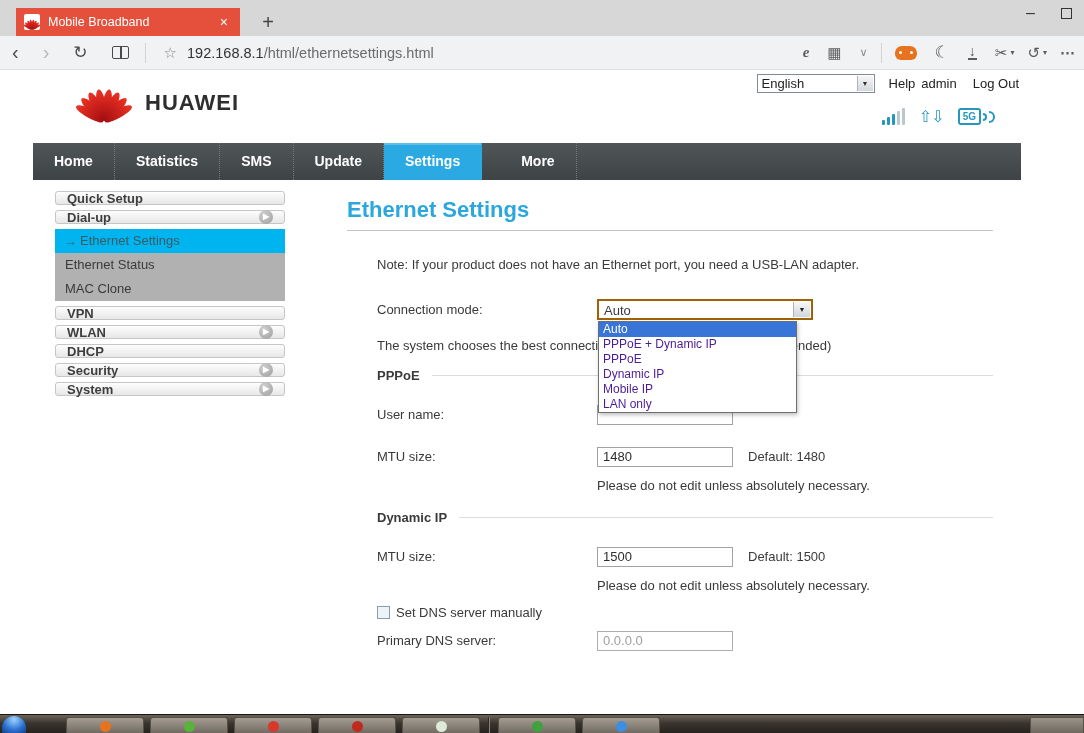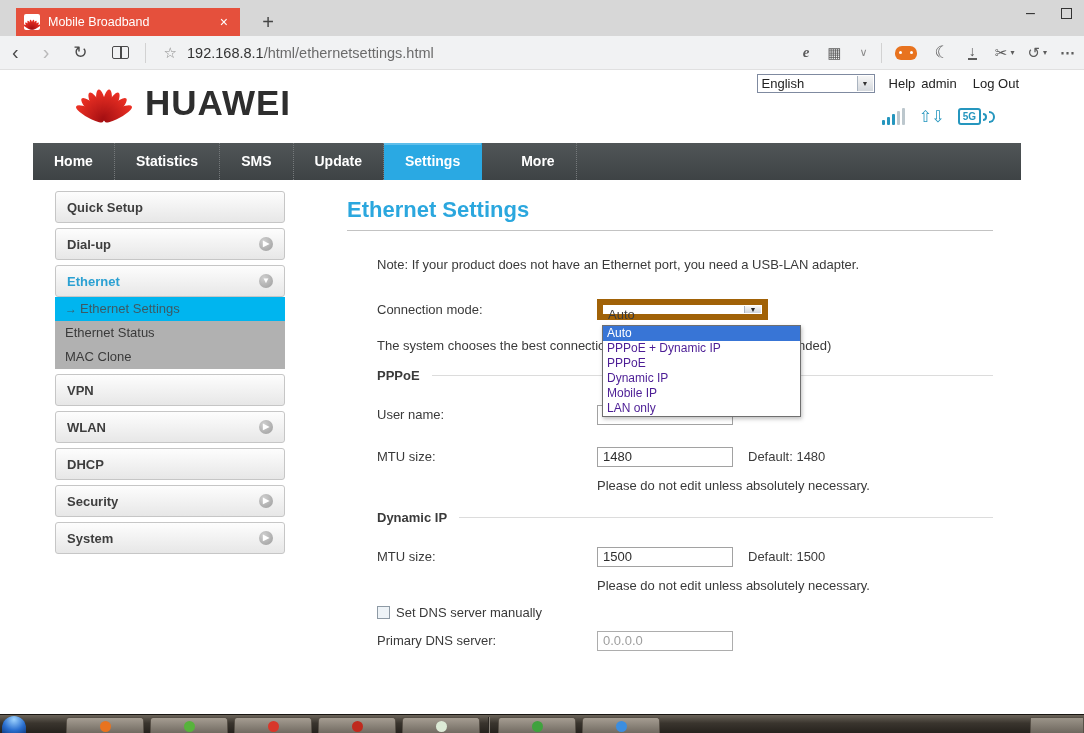--- a/index.html
+++ b/index.html
@@ -40,21 +40,21 @@
   
   .page { height:644px; background:#fff; overflow:hidden; }
   .container { width:988px; margin-left:33px; }
 
   .site-header { position:relative; height:73px; }
   .logo { position:absolute; left:42px; top:12px; display:flex; align-items:flex-end; }
   .fan { position:relative; width:58px; height:38px; }
   .petal { position:absolute; bottom:0; left:50%; width:10px; height:31px; margin-left:-5px;
            background:linear-gradient(#ee3124,#a50f12); border-radius:50% 50% 30% 30% / 62% 62% 38% 38%;
            transform-origin:50% 100%; }
-  .logo-text { font-size:35px; font-weight:bold; color:#2e2e2e; letter-spacing:1px; margin-left:12px; line-height:34px; }
+  .logo-text { font-size:22px; font-weight:bold; color:#2e2e2e; letter-spacing:1px; margin-left:12px; line-height:34px; }
   .header-links { position:absolute; top:4px; right:2px; display:flex; align-items:center; font-size:13px; color:#222; }
   .lang-select { width:118px; height:19px; border:1px solid #7f8aa0; background:#fff; position:relative; margin-right:14px; }
   .lang-val { position:absolute; left:4px; top:1px; font-size:13px; }
   .lang-btn { position:absolute; right:1px; top:1px; bottom:1px; width:16px; background:linear-gradient(#f6f6f6,#d4d8dd);
               border-left:1px solid #aab4c0; font-size:7px; display:flex; align-items:center; justify-content:center; color:#333; }
   .hlink { margin-left:10px; }
   .status-icons { position:absolute; top:38px; right:26px; display:flex; align-items:flex-end; gap:14px; }
   .sigbars { display:flex; align-items:flex-end; gap:2px; }
   .sigbars i { display:block; width:3px; border-radius:1px; }
   .updown { font-size:16px; color:#2596be; letter-spacing:-1px; line-height:16px; }
@@ -64,21 +64,21 @@
   .wave.s { width:4px; height:8px; } .wave.l { width:6px; height:12px; }
 
   .navbar { height:37px; background:linear-gradient(#50555.7%,#3f4446); background:linear-gradient(#505557,#3e4345); display:flex; }
   .nav-item { line-height:37px; padding:0 21px; color:#fff; font-weight:bold; font-size:14px; border-right:1px dotted #75797b; }
   .nav-item.active { background:#2aa9e3; border-right-color:#2aa9e3; margin-right:18px; box-shadow:inset 0 2px 0 rgba(255,255,255,.25); }
 
   .content { display:flex; padding-top:11px; }
 
   
   .sidebar { width:230px; margin-left:22px; flex:none; }
-  .side-btn { height:32px; border:1px solid #c6c6c6; border-radius:3px; background:linear-gradient(#fdfdfd,#e7e7e7);
+  .side-btn { height:14px; border:1px solid #c6c6c6; border-radius:3px; background:linear-gradient(#fdfdfd,#e7e7e7);
               display:flex; align-items:center; padding:0 11px; margin-bottom:5px; font-weight:bold; font-size:13px; color:#3e3e3e; }
   .side-btn .grow { flex:1; }
   .side-btn.eth { color:#2aa0d2; margin-bottom:0; }
   .arrow-circle { width:14px; height:14px; border-radius:50%; background:radial-gradient(circle at 35% 30%,#cfcfcf,#9d9d9d);
                   color:#fff; font-size:8px; line-height:14px; text-align:center; }
   .submenu { background:#b1b1b1; margin-bottom:5px; }
   .submenu-item { height:24px; line-height:24px; padding-left:10px; font-size:13px; color:#3a3a3a; }
   .submenu-item.selected { background:#00b5ef; color:#3c5a64; }
   .sel-arrow { margin-right:3px; font-size:12px; }
 
@@ -98,21 +98,21 @@
   .row1 { margin-bottom:18px; }
   .sys-note { margin-bottom:15px; }
   .sec-hdr { display:flex; align-items:center; font-weight:bold; margin-bottom:21px; }
   .sec-hdr .rule { flex:1; border-top:1px solid #dcdcdc; margin-left:12px; }
   .note-under { margin:-10px 0 0 220px; height:13px; }
   .gap8 { margin-top:19px; }
   .cbrow { display:flex; align-items:center; height:14px; margin:14px 0 11px; }
   .cb { appearance:none; -webkit-appearance:none; width:13px; height:13px; border:1px solid #8e9aa5; background:#eef3f7; margin-right:6px; }
 
   
-  .select-wrap { width:171px; height:21px; border:6px solid #a16207; background:#fff; position:relative;text-decoration:underline; }
+  .select-wrap { width:216px; height:21px; border:2px solid #a16207; background:#fff; position:relative;text-decoration:underline; }
   .select-value { position:absolute; left:5px; top:2px; }
   .select-btn { position:absolute; right:1px; top:1px; bottom:1px; width:17px; background:linear-gradient(#f8f8f8,#d0d5da);
                 border-left:1px solid #aab4c0; font-size:7px; display:flex; align-items:center; justify-content:center; color:#222; }
   .dropdown { position:absolute; top:20px; left:-1px; width:199px; background:#fff; border:1px solid #6f6f6f; z-index:40;
               box-shadow:1px 2px 4px rgba(0,0,0,.25); }
   .dd-item { line-height:15px; height:15px; font-size:12px; padding:0 4px; color:#4c1d95; white-space:nowrap; }
   .dd-item.sel { background:#3875d6; color:#fff; }
 
   
   .taskbar { position:relative; height:19px; background:linear-gradient(#6b645a,#3a352e 45%,#26221d); border-top:1px solid #181511; }
@@ -232,25 +232,20 @@
 
       <div class="sidebar">
         <div class="side-btn">
           <span>Quick Setup</span>
         </div>
         <div class="side-btn">
           <span>Dial-up</span>
             <span class="grow"></span>
           <span class="arrow-circle">▶</span>
         </div>
-        <div class="side-btn eth">
-          <span>Ethernet</span>
-            <span class="grow"></span>
-          <span class="arrow-circle">▼</span>
-        </div>
         <div class="submenu">
           <div class="submenu-item selected">
             <span class="sel-arrow">→</span><span>Ethernet Settings</span>
           </div>
           <div class="submenu-item">
             <span>Ethernet Status</span>
           </div>
           <div class="submenu-item">
             <span>MAC Clone</span>
           </div>

